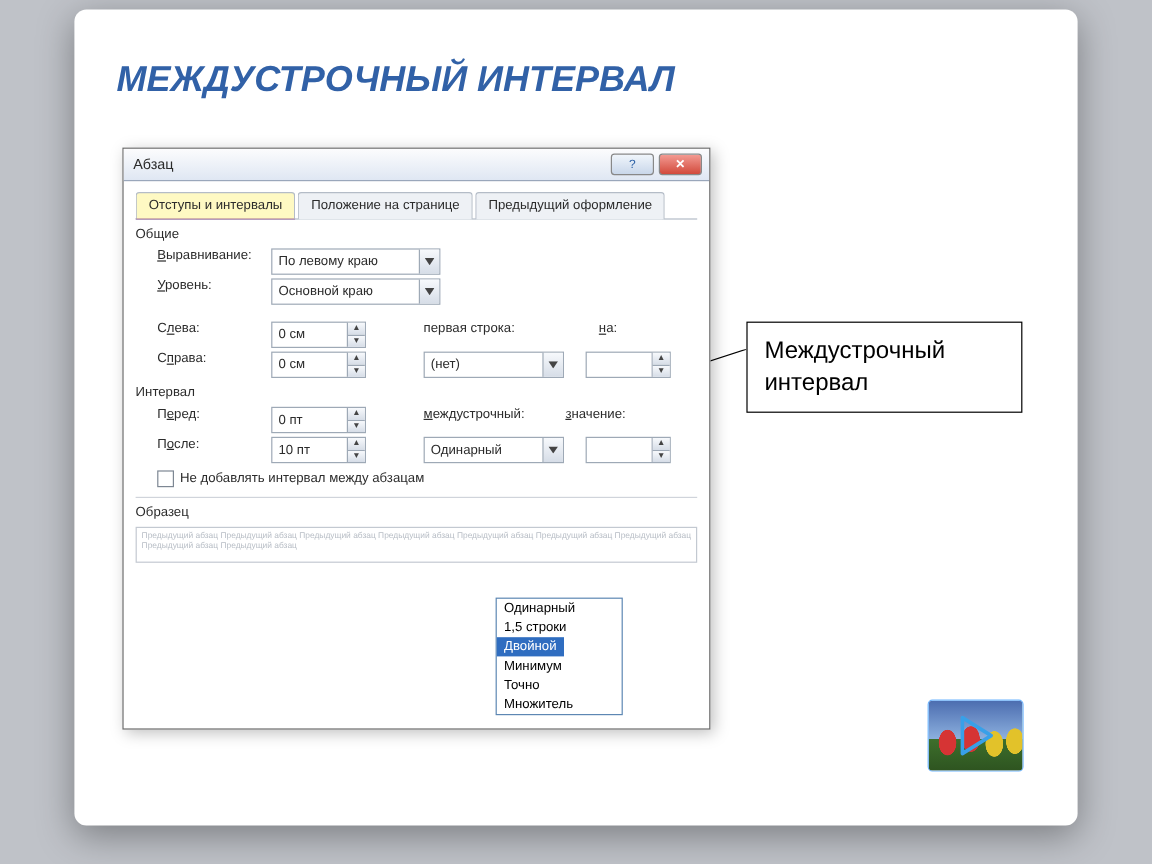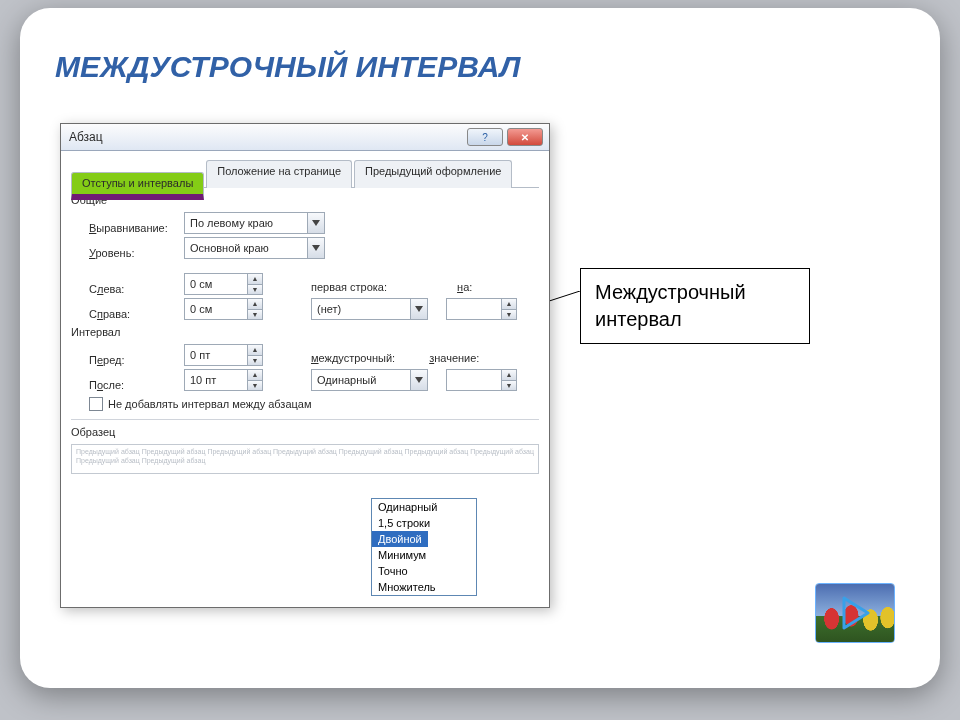--- a/index.html
+++ b/index.html
@@ -1,17 +1,17 @@
 <!DOCTYPE html>
 <html><head>
 <meta charset="utf-8">
 <style>
   html,body{margin:0;padding:0;width:960px;height:720px;font-family:"Segoe UI",Tahoma,sans-serif;overflow:hidden}
   body{background:#bfc2c8;display:flex;align-items:flex-start;justify-content:center;padding-top:8px}
-  .slide{position:relative;width:920px;height:680px;background:#fff;border-radius:30px;box-shadow:0 8px 30px rgba(0,0,0,.35)}
+  .slide{position:relative;width:836px;height:680px;background:#fff;border-radius:10px;box-shadow:0 8px 30px rgba(0,0,0,.35)}
   .slide-title{position:absolute;left:35px;top:42px;font-size:30px;font-weight:bold;font-style:italic;color:#3161a7}
 
   
   .callout{position:absolute;left:560px;top:260px;width:200px;border:1px solid #000;background:#fff;padding:10px 14px;font-size:20px;line-height:1.35}
   .callout-line{position:absolute;stroke:#000;fill:none}
 
   
   .play{position:absolute;right:45px;bottom:45px;width:78px;height:58px;border:1px solid #6bb3ff;border-radius:4px;background:linear-gradient(#fff6c8 0%,#f7e26f 40%,#b98a22 100%);display:flex;align-items:center;justify-content:center;overflow:hidden}
   .play .tulips{position:absolute;inset:0;background:
     radial-gradient(18px 26px at 20% 60%,#d63434 40%,transparent 42%),
@@ -26,26 +26,26 @@
   .win-titlebar{height:26px;background:linear-gradient(#fcfcfd,#dfe7f3);border-bottom:1px solid #9aa7bb;display:flex;align-items:center;padding:0 6px;position:relative}
   .win-title{font-size:12px;color:#2b2b2b;flex:1;padding-left:2px}
   .win-btn{width:34px;height:16px;border:1px solid #888;border-radius:3px;margin-left:4px;display:flex;align-items:center;justify-content:center;font-size:10px}
   .win-btn.help{background:linear-gradient(#f0f5fb,#c9d7ea);color:#2a5fa5}
   .win-btn.close{background:linear-gradient(#f39a92,#d24a3c);color:#fff;font-weight:bold}
   .win-body{padding:8px 10px 0 10px;color:#2b2b2b}
 
   
   .tabs{display:flex;border-bottom:1px solid #b4bcc7;margin-bottom:4px;font-size:11px}
   .tab{padding:4px 10px 5px;border:1px solid #b4bcc7;border-bottom:none;border-top-left-radius:3px;border-top-right-radius:3px;background:#eef1f5;margin-right:2px;position:relative;top:1px;cursor:pointer}
-  .tab.active{background:#84cc16;border-bottom:6px solid #701a75;top:13px}
+  .tab.active{background:#fef9c3;border-bottom:1px solid #701a75;top:1px}
 
   
   .sect{margin-top:6px}
   .sect-label{font-size:11px;color:#2b2b2b;margin-bottom:6px}
-  .row{display:flex;align-items:flex-end;margin:3px 0 3px 18px;font-size:11px}
+  .row{display:flex;align-items:flex-start;margin:3px 0 3px 18px;font-size:11px}
   .lbl{width:95px}
   .sel{height:20px;border:1px solid #9ea9b6;background:#fff;position:relative;display:inline-flex;align-items:center;padding:0 18px 0 5px;min-width:100px}
   .sel .arrow{position:absolute;right:0;top:0;bottom:0;width:16px;border-left:1px solid #9ea9b6;background:linear-gradient(#f7f9fc,#d6dde7);display:flex;align-items:center;justify-content:center}
   .sel .arrow svg{width:8px;height:6px}
   .spin{width:54px;height:20px;border:1px solid #9ea9b6;background:#fff;display:inline-flex;align-items:center;padding:0 18px 0 5px;position:relative}
   .spin .spinbtns{position:absolute;right:0;top:0;bottom:0;width:14px;border-left:1px solid #9ea9b6;display:flex;flex-direction:column}
   .spin .spinbtns span{flex:1;background:linear-gradient(#f7f9fc,#d6dde7);display:flex;align-items:center;justify-content:center;font-size:7px;color:#444}
   .spin .spinbtns span:first-child{border-bottom:1px solid #9ea9b6}
   .chk{display:flex;align-items:center;margin:6px 0 0 18px;font-size:11px}
   .chk .box{width:12px;height:12px;border:1px solid #7d8793;background:#fff;margin-right:5px}

